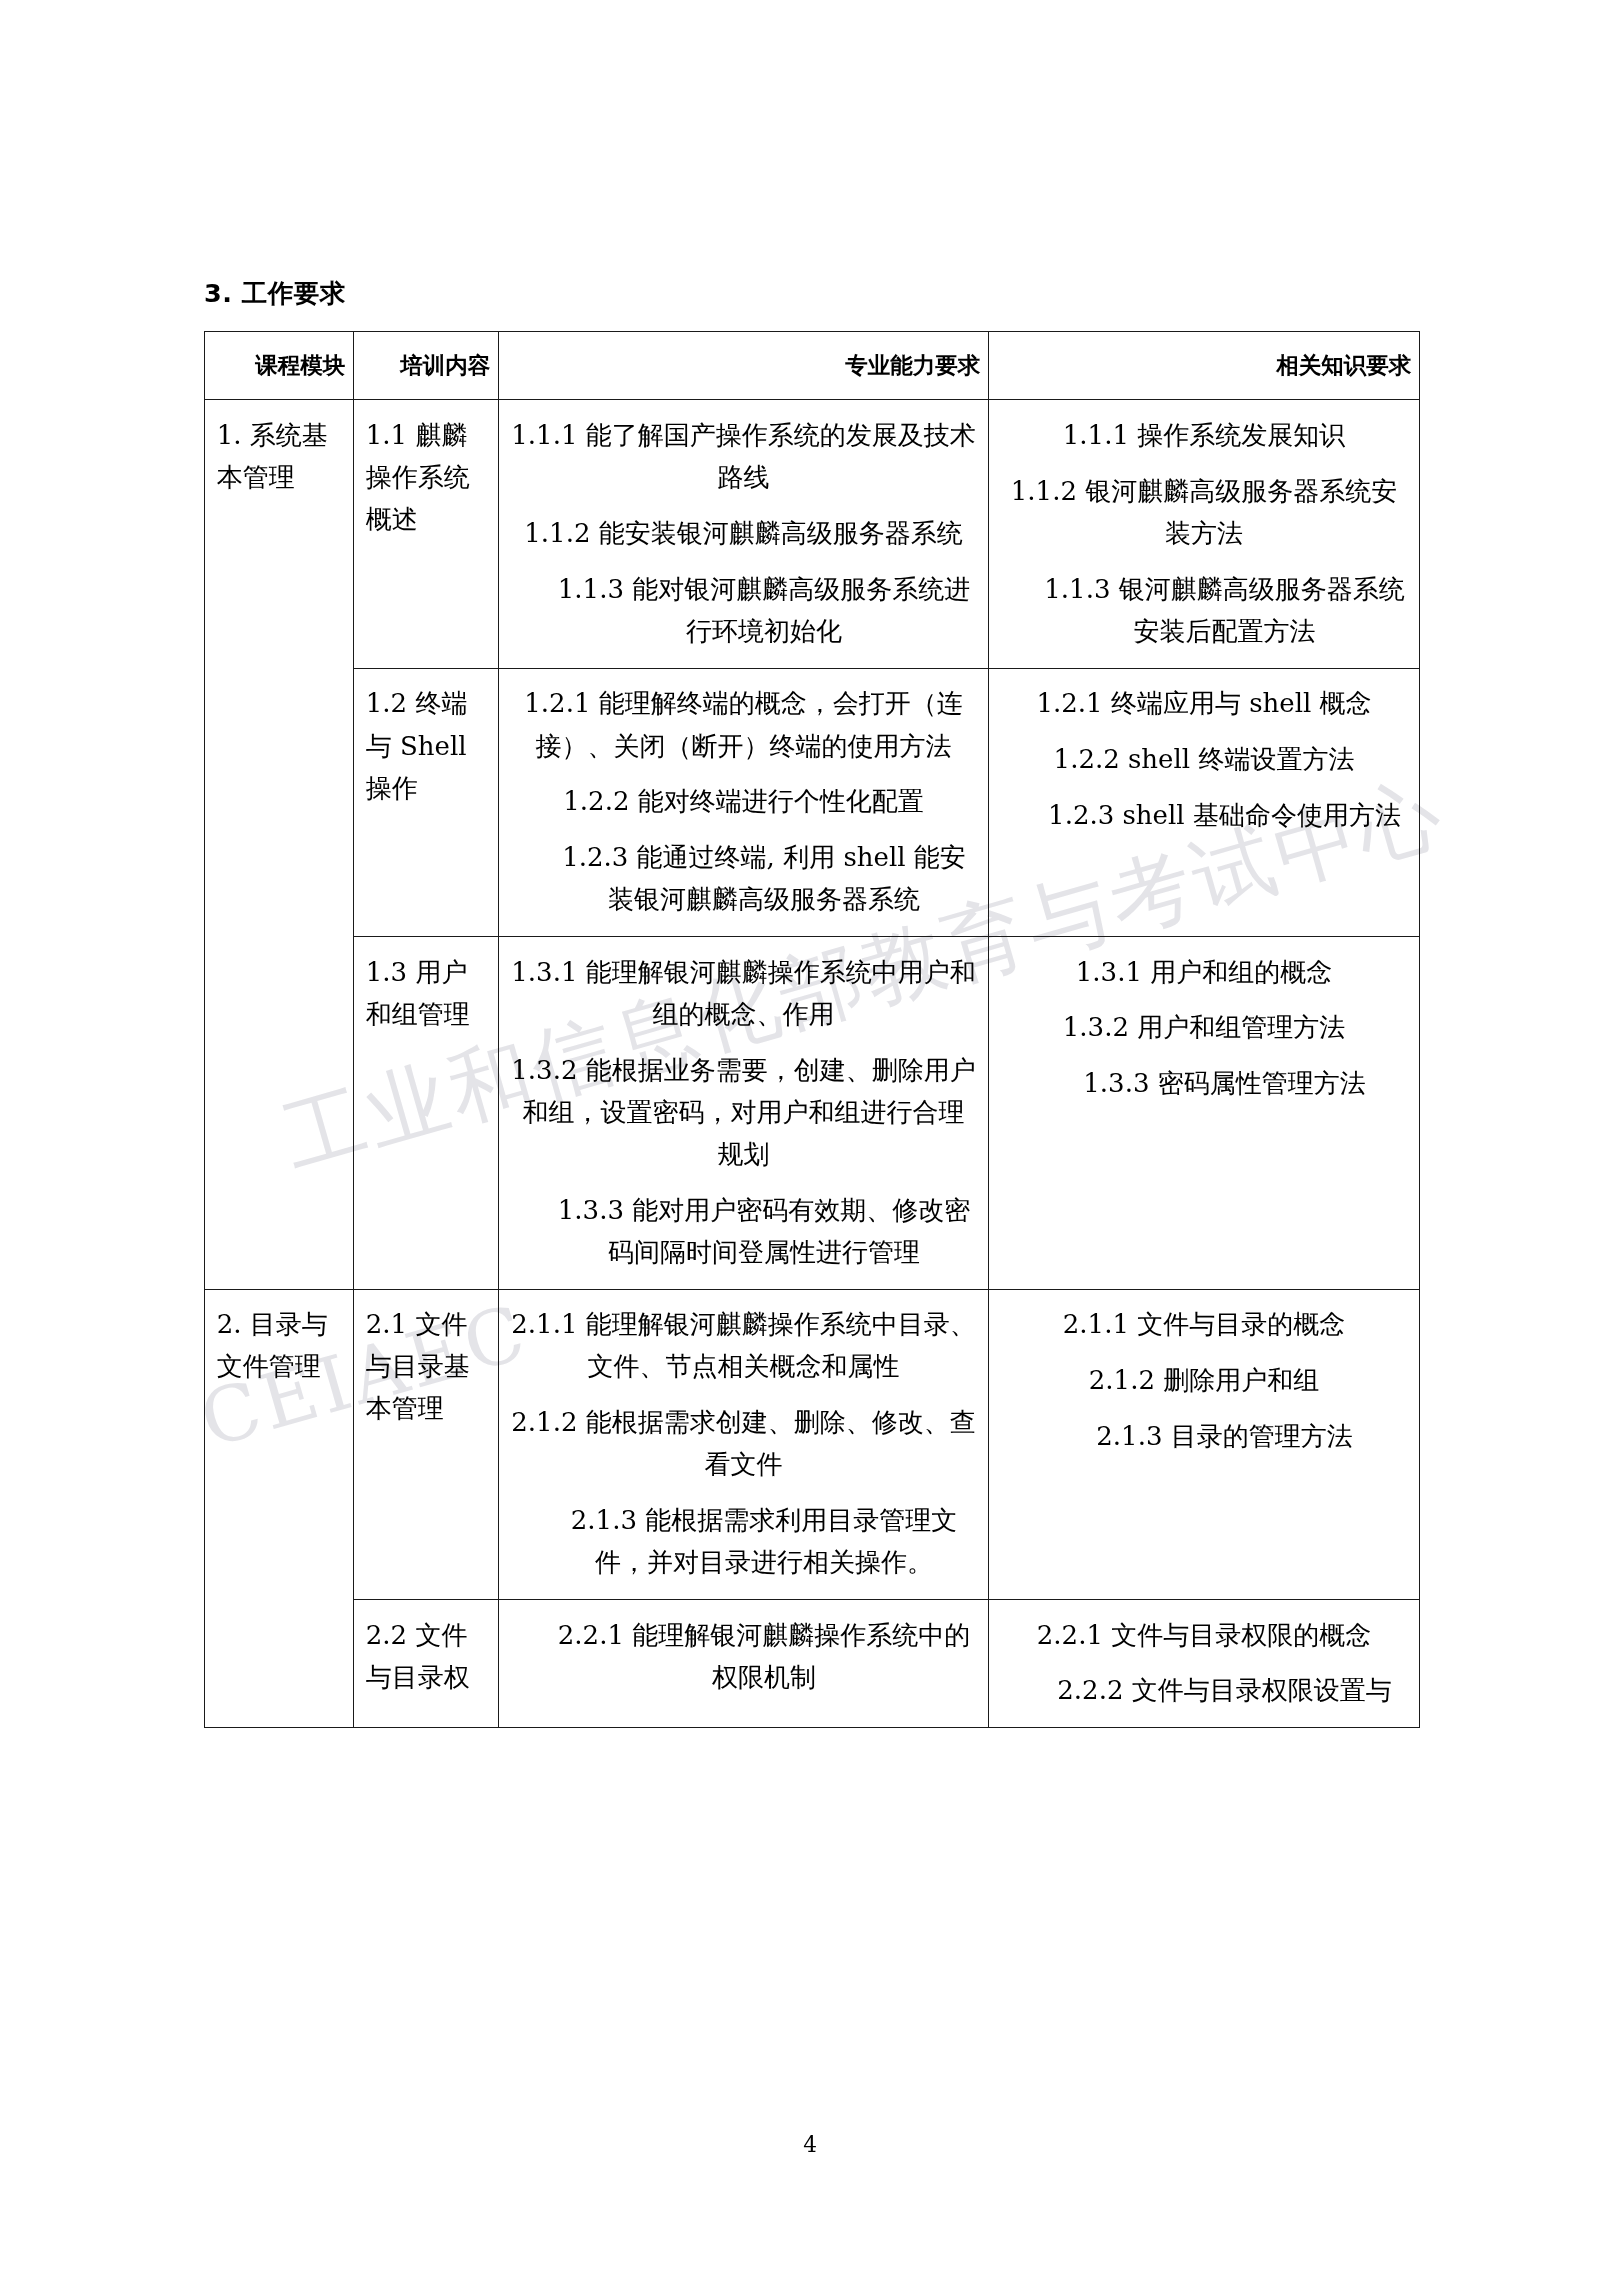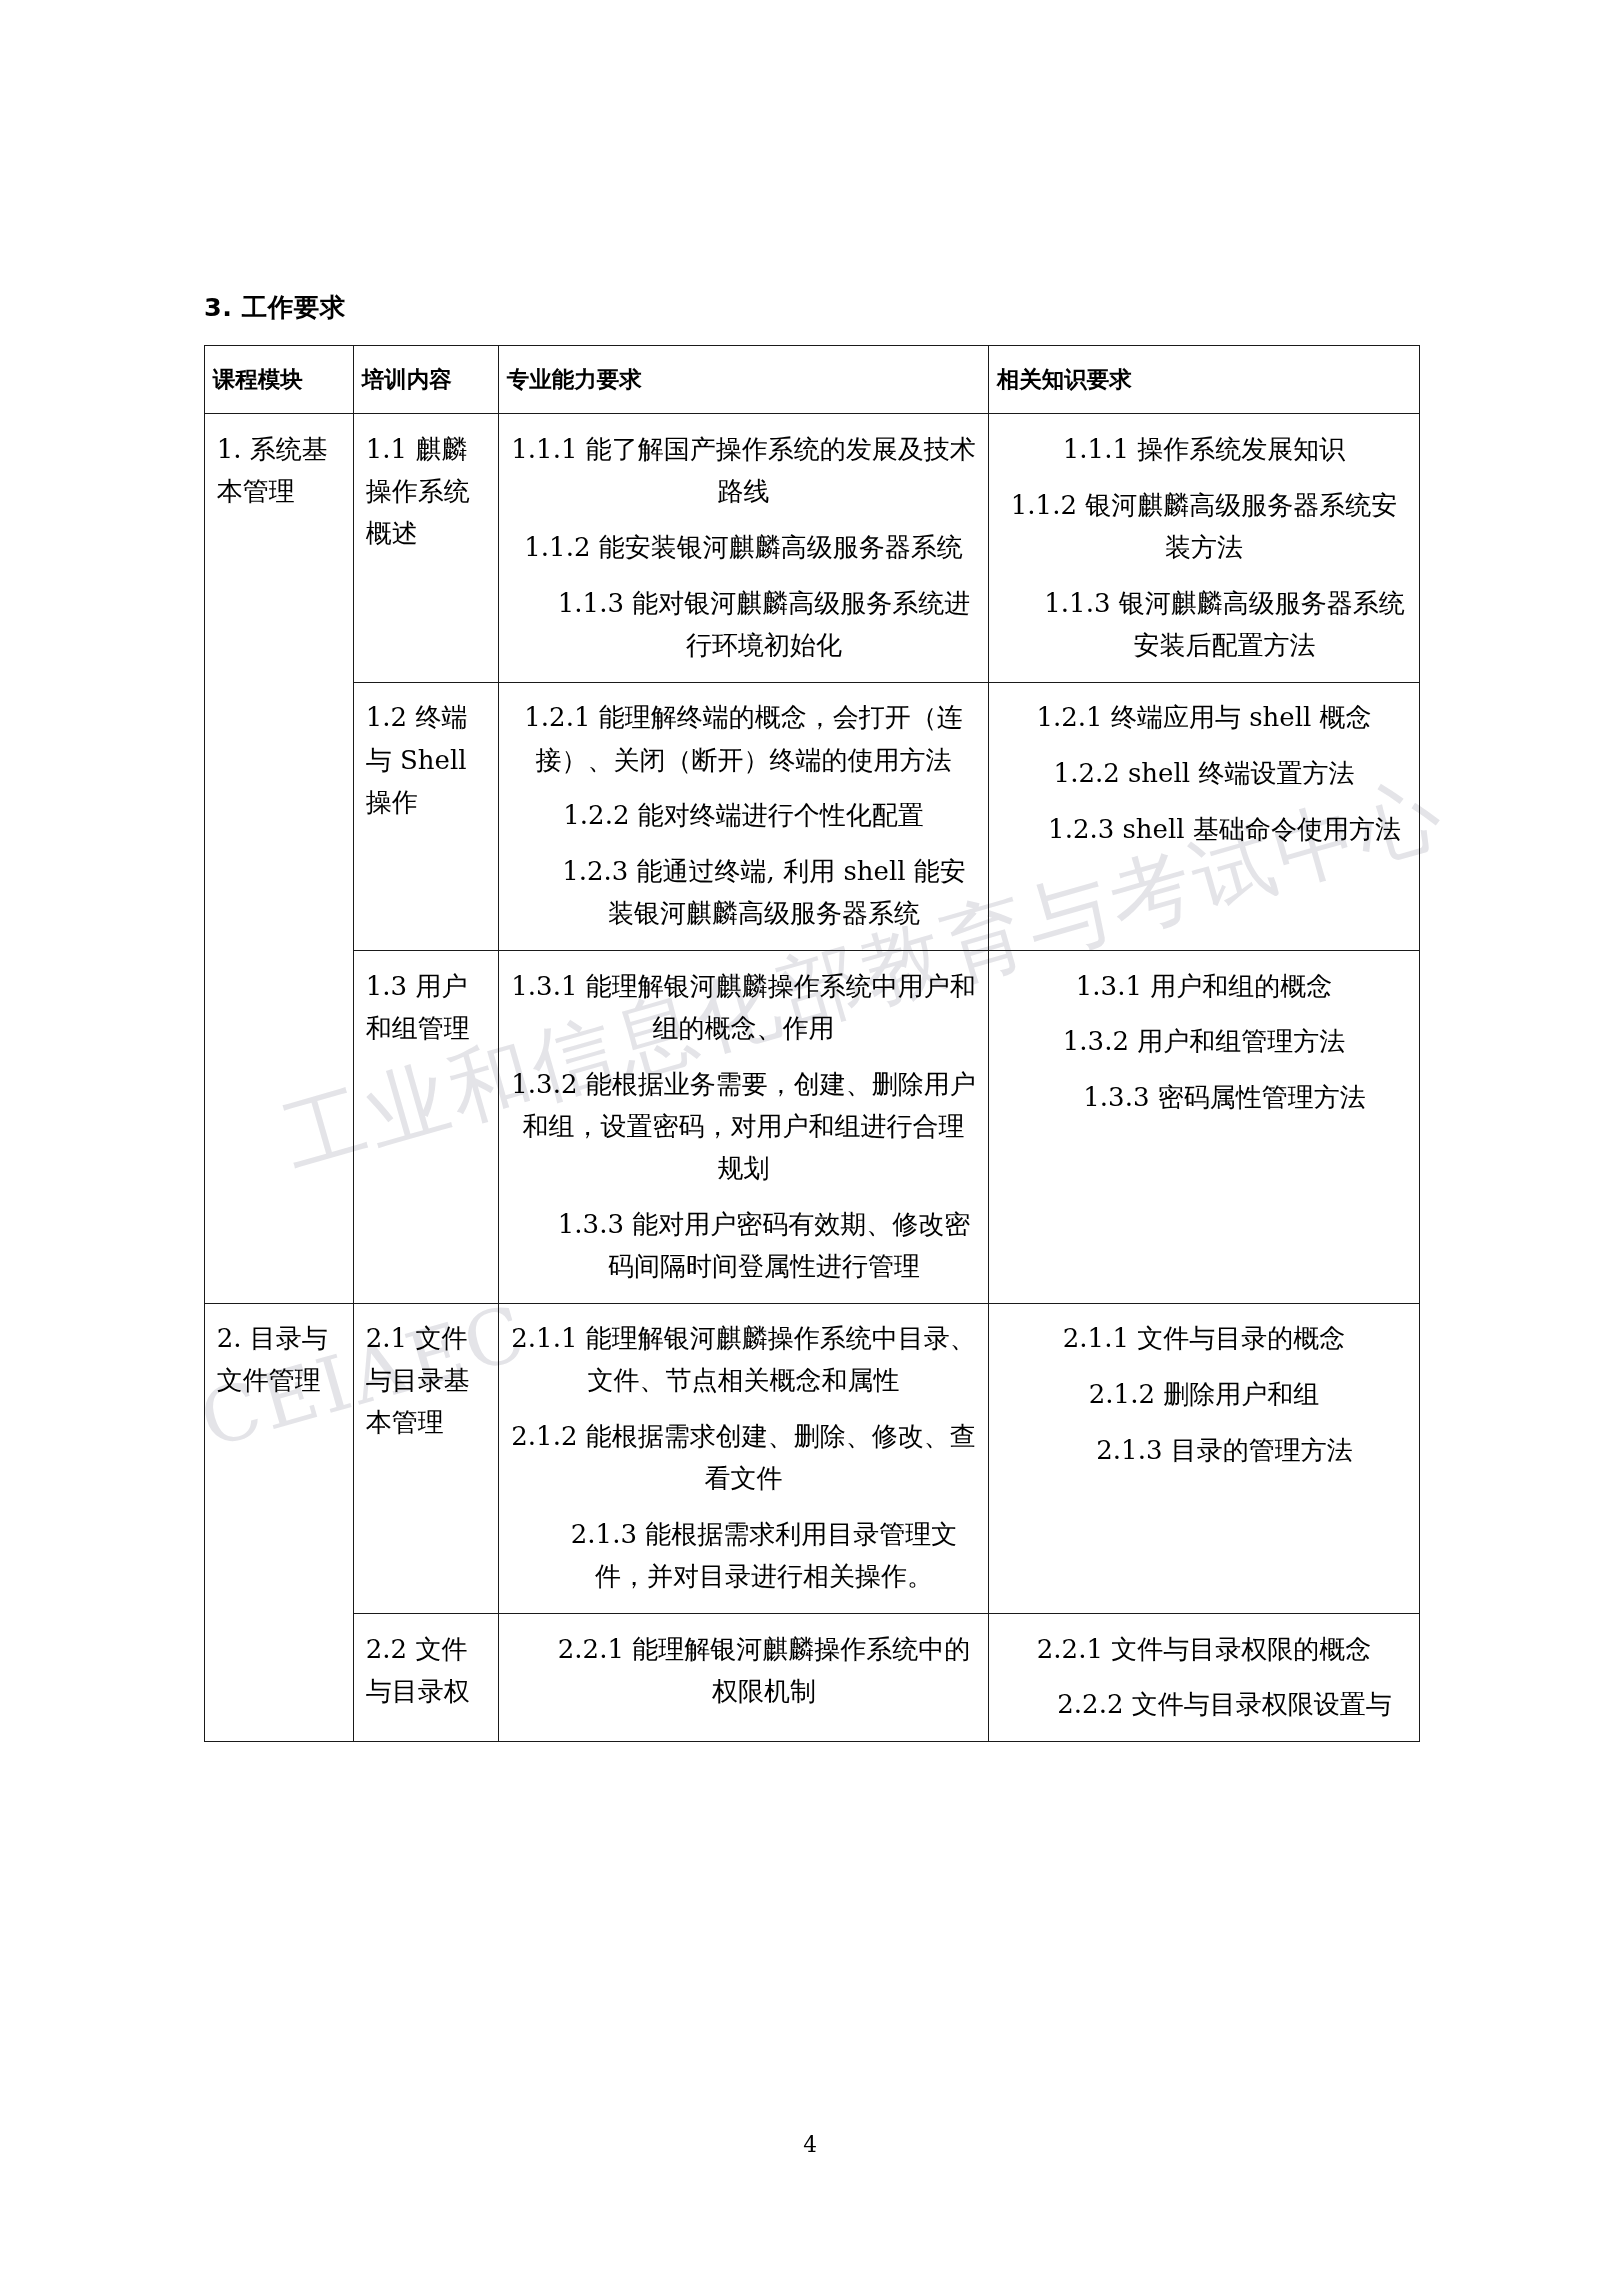--- a/index.html
+++ b/index.html
@@ -18,21 +18,21 @@
   .page {
     position: absolute;
     top: 0; left: 0;
     width: 1620px;
     height: 2292px;
     background: #fff;
   }
   .content {
     position: absolute;
     left: 204px;
-    top: 290px;
+    top: 276px;
     width: 1215px;
   }
   .heading {
     font-size: 25.5px;
     font-weight: bold;
     font-family: "DejaVu Sans", sans-serif;
     letter-spacing: 0.5px;
     margin: 0 0 19.6px 0;
   }
   .para {
@@ -57,21 +57,21 @@
   table.std td, table.std th {
     border: 1.5px solid #1a1a1a;
     vertical-align: top;
     padding: 13.7px 11.8px 15.7px 11.8px;
     font-size: 26px;
     line-height: 1.62;
     font-family: "DejaVu Serif", serif;
     font-weight: normal;
   }
   table.std th {
-    text-align: left;
+    text-align: right;
     font-weight: bold;
     padding: 15.7px 7.8px 15.7px 7.8px;
     font-size: 22.5px;
   }
   .col1 { width: 149px; }
   .col2 { width: 145px; }
   .col3 { width: 490px; }
   .col4 { width: 431px; }
   .cellline {
     margin: 0 0 13.7px 0;

